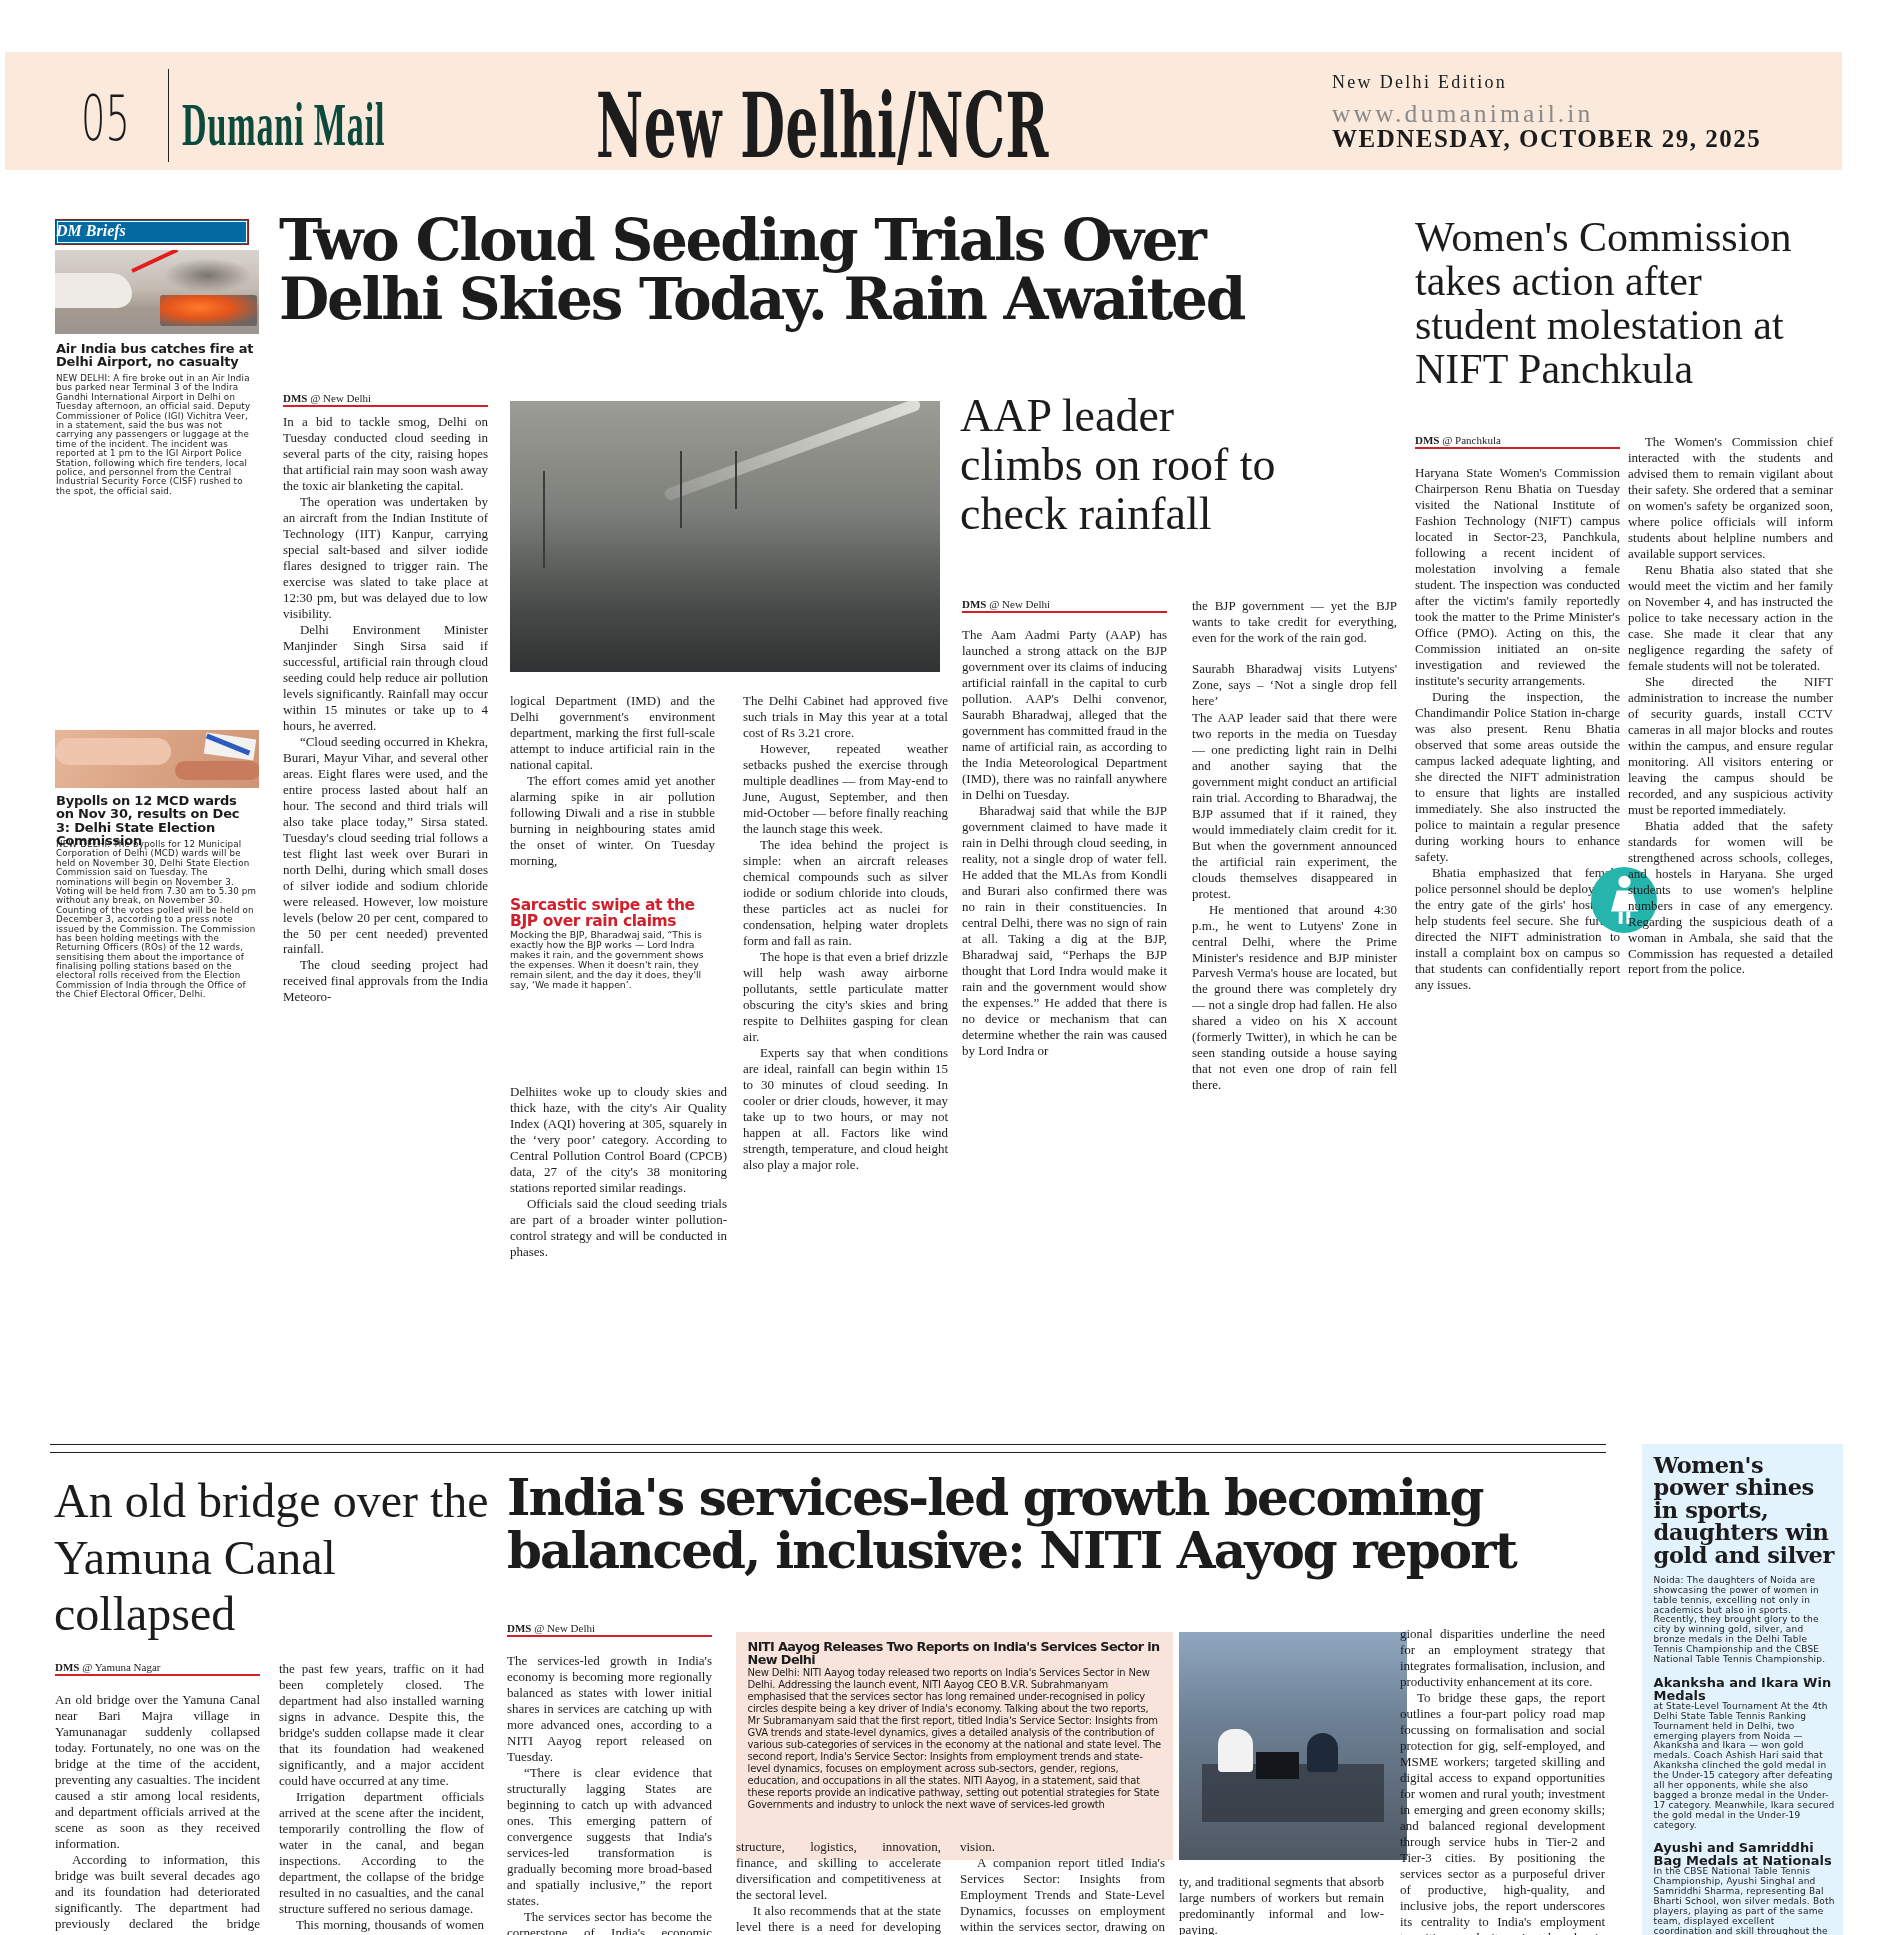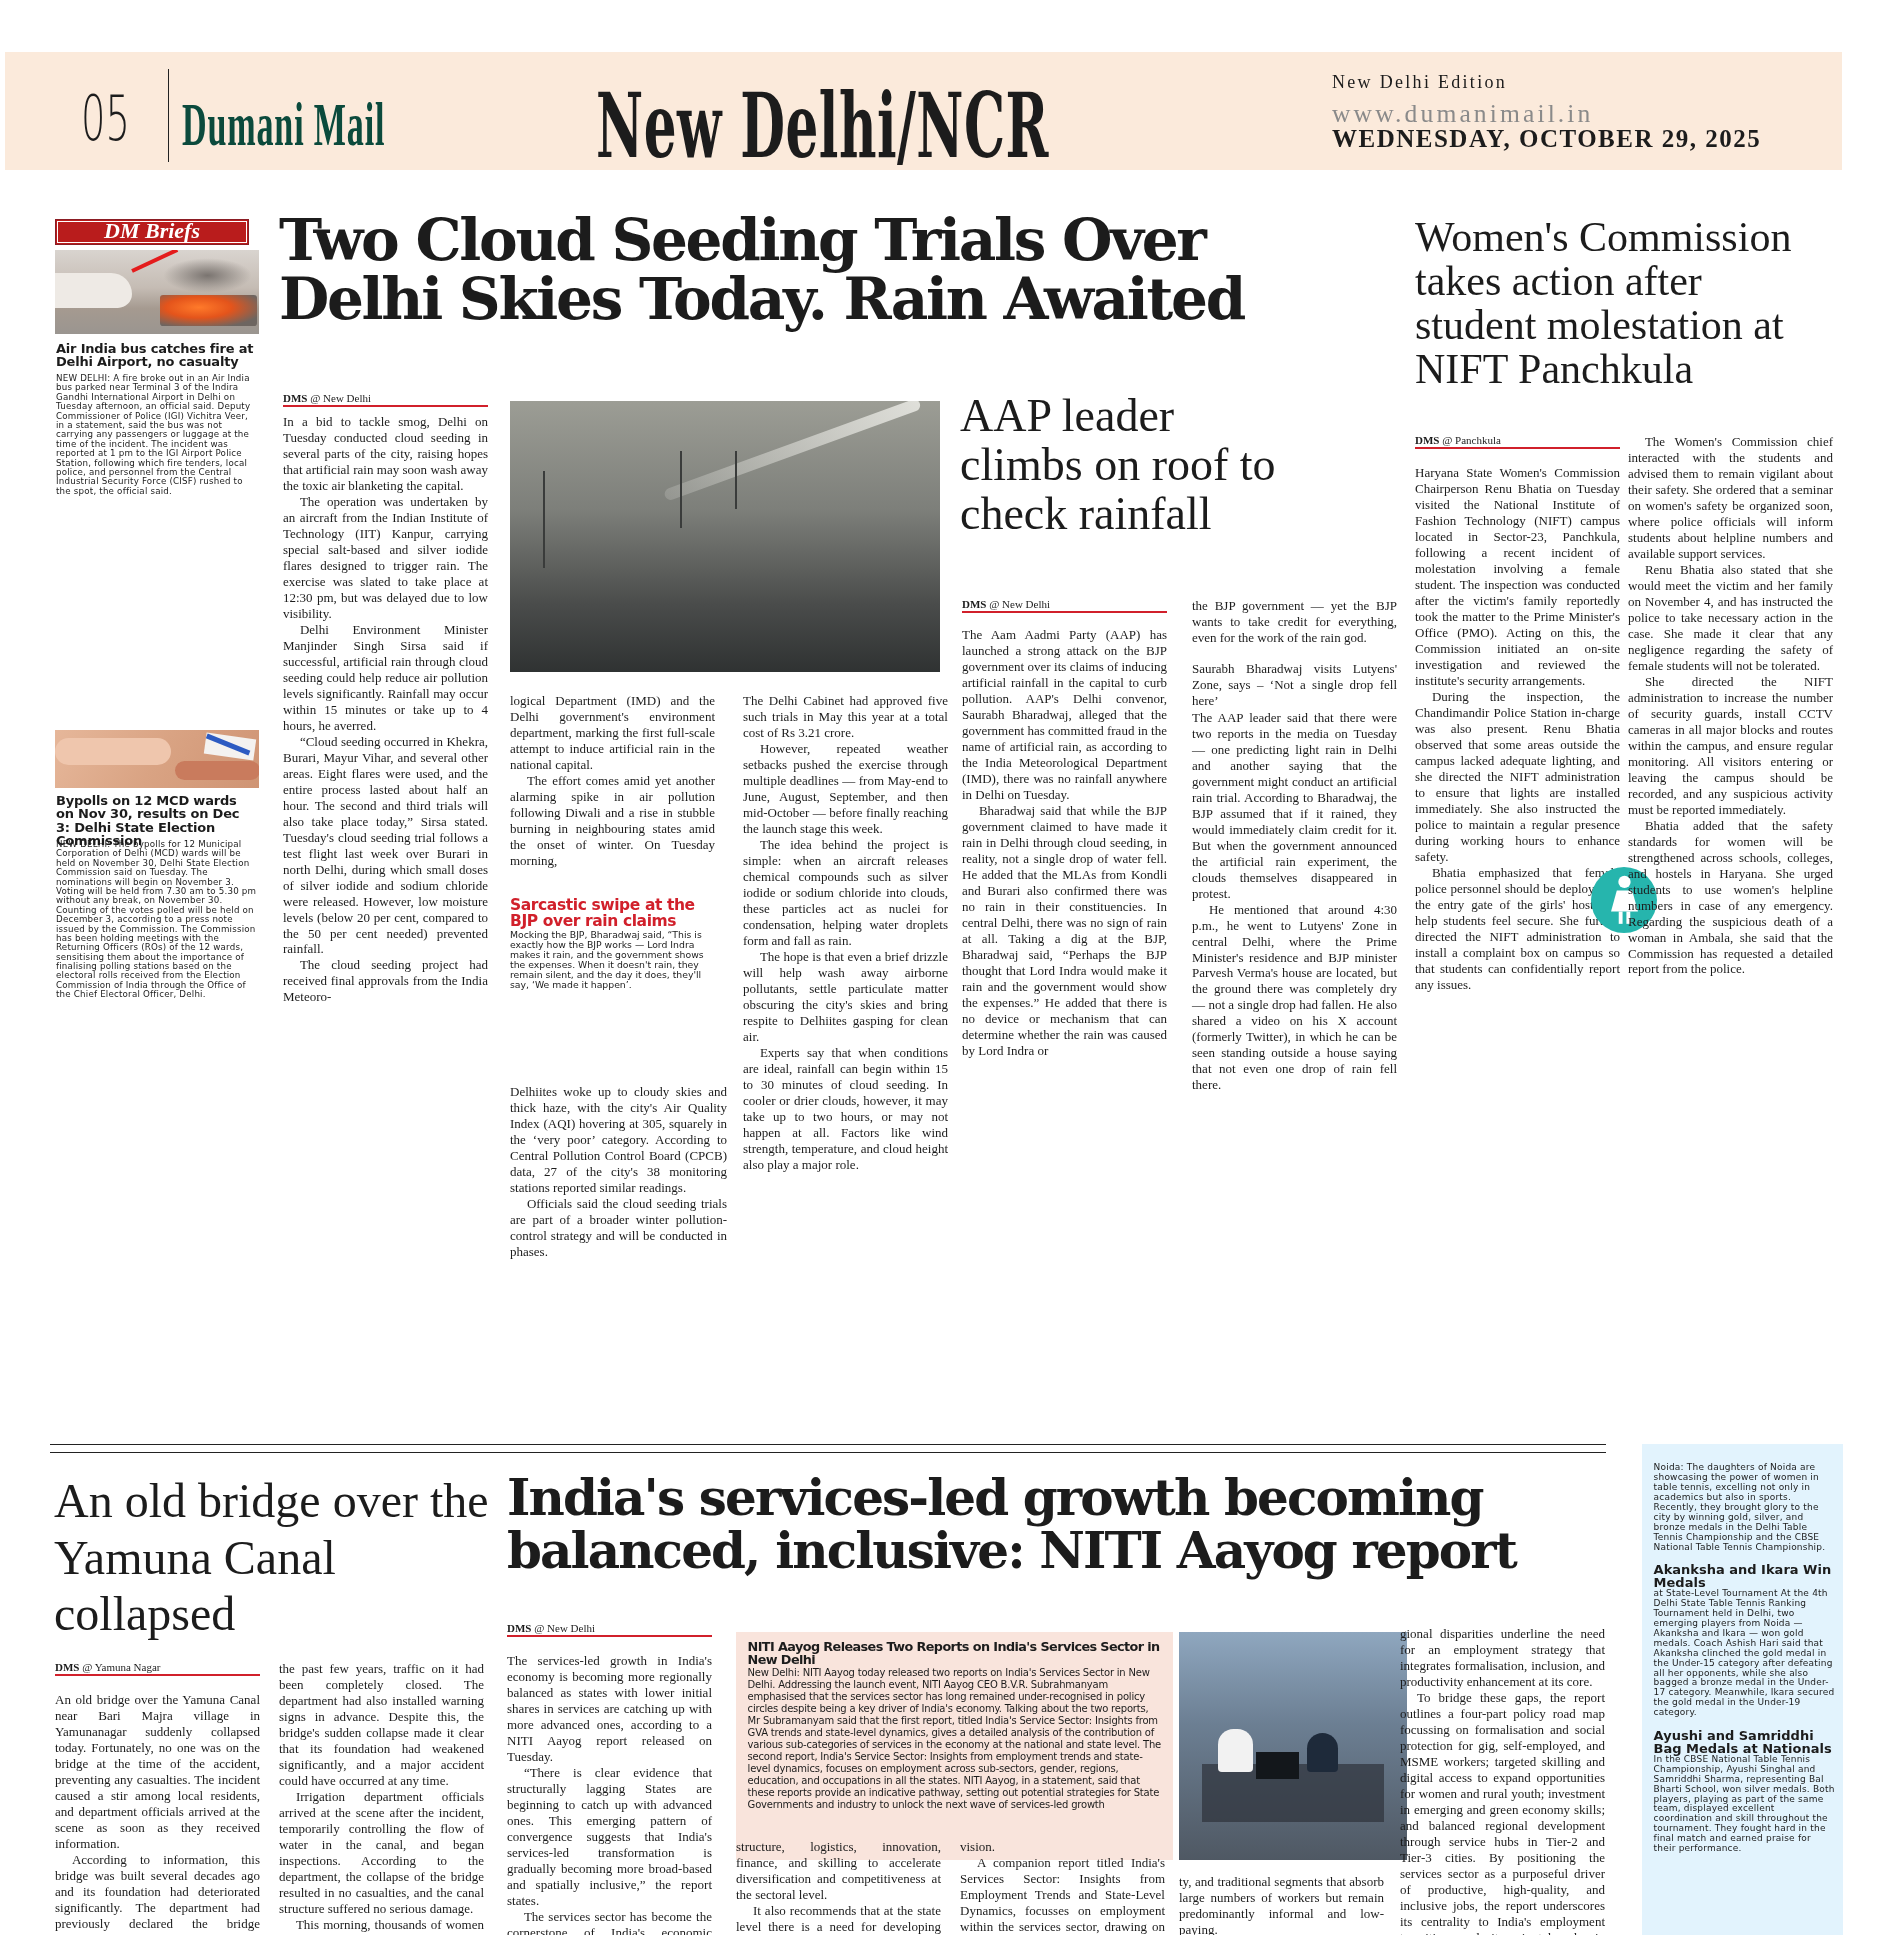--- a/index.html
+++ b/index.html
@@ -9,21 +9,21 @@
   
   .masthead{left:5.4px;top:52px;width:1837px;height:118px;background:#fbeadb}
   .pageno{left:81px;top:88px;font-size:62px;font-weight:300;font-family:"DejaVu Sans",sans-serif;transform:scaleX(.62);transform-origin:left top;line-height:1}
   .vrule{left:168px;top:69px;width:1.2px;height:93px;background:#222}
   .brand{left:182px;top:93px;font-size:62px;font-weight:700;color:#0b4a3c;transform:scaleX(.55);transform-origin:left top;line-height:1;letter-spacing:1.5px}
   .section-title{left:596px;top:81px;font-size:89px;font-weight:700;transform:scaleX(.58);transform-origin:left top;line-height:1;letter-spacing:0.8px;font-family:"DejaVu Serif",serif}
   .edition{left:1332px;top:73px;font-size:18px;line-height:1;letter-spacing:2.3px}
   .url{left:1332px;top:101px;font-size:25.6px;color:#8a8a8a;line-height:1;letter-spacing:3.1px}
   .date{left:1332px;top:126px;font-size:25px;font-weight:700;line-height:1;letter-spacing:1.5px}
   
-  .briefs-head{left:55px;top:219px;width:194px;height:25.6px;background:#b91c1c;color:#fff;font-style:italic;font-weight:700;font-size:22px;text-align:center;line-height:22.5px;border:1.5px solid #8b1d24;outline:0.8px solid #fff;outline-offset:-3.9px}
+  .briefs-head{left:55px;top:219px;width:194px;height:25.6px;background:#0369a1;color:#fff;font-style:italic;font-weight:700;font-size:16px;text-align:left;line-height:22.5px;border:1.5px solid #8b1d24;outline:0.8px solid #fff;outline-offset:-3.9px}
   .pic{background:#888;overflow:hidden}
   .brief-hl{font-family:"DejaVu Sans",sans-serif;font-weight:900;font-size:13px;line-height:1.02;letter-spacing:-0.2px}
   .brief-body{font-family:"DejaVu Sans",sans-serif;font-size:8.7px;line-height:1.08;letter-spacing:0.2px}
   
   .hl-bold{font-weight:700;font-family:"DejaVu Serif",serif;letter-spacing:-0.8px}
   .hl-light{font-weight:400;font-family:"Liberation Serif",serif}
   .byline{font-size:11px;border-bottom:2.3px solid #d1202b;padding-bottom:1px}
   .byline b{font-weight:700}
   .col{font-size:13px;line-height:1.23;text-align:justify;hyphens:auto}
   .col p{text-indent:1.3em}
@@ -189,19 +189,20 @@
   <p class="noi">ty, and traditional segments that absorb large numbers of workers but remain predominantly informal and low-paying.</p>
 
 </div>
 <div class="abs col" style="left:1400px;top:1626px;width:205px">
   <p class="noi">gional disparities underline the need for an employment strategy that integrates formalisation, inclusion, and productivity enhancement at its core.</p>
   <p>To bridge these gaps, the report outlines a four-part policy road map focussing on formalisation and social protection for gig, self-employed, and MSME workers; targeted skilling and digital access to expand opportunities for women and rural youth; investment in emerging and green economy skills; and balanced regional development through service hubs in Tier-2 and Tier-3 cities. By positioning the services sector as a purposeful driver of productive, high-quality, and inclusive jobs, the report underscores its centrality to India's employment transition and its pivotal role in realising the vision of ‘Viksit Bharat @2047’.</p>
 
 </div>
 
 <div class="abs sport-box" style="left:1642px;top:1444px;width:201px;height:910px;padding:9.7px 7.7px 7.7px 11.6px">
+  <div class="sport-hl">Women's power shines in sports, daughters win gold and silver</div>
   <div class="sport-body" style="margin-top:9.7px">Noida: The daughters of Noida are showcasing the power of women in table tennis, excelling not only in academics but also in sports. Recently, they brought glory to the city by winning gold, silver, and bronze medals in the Delhi Table Tennis Championship and the CBSE National Table Tennis Championship.</div>
   <div class="sport-sub" style="margin-top:11px">Akanksha and Ikara Win Medals</div>
   <div class="sport-body">at State-Level Tournament At the 4th Delhi State Table Tennis Ranking Tournament held in Delhi, two emerging players from Noida — Akanksha and Ikara — won gold medals. Coach Ashish Hari said that Akanksha clinched the gold medal in the Under-15 category after defeating all her opponents, while she also bagged a bronze medal in the Under-17 category. Meanwhile, Ikara secured the gold medal in the Under-19 category.</div>
   <div class="sport-sub" style="margin-top:11px">Ayushi and Samriddhi Bag Medals at Nationals</div>
   <div class="sport-body">In the CBSE National Table Tennis Championship, Ayushi Singhal and Samriddhi Sharma, representing Bal Bharti School, won silver medals. Both players, playing as part of the same team, displayed excellent coordination and skill throughout the tournament. They fought hard in the final match and earned praise for their performance.</div>
 </div>
 
 
 </body></html>

